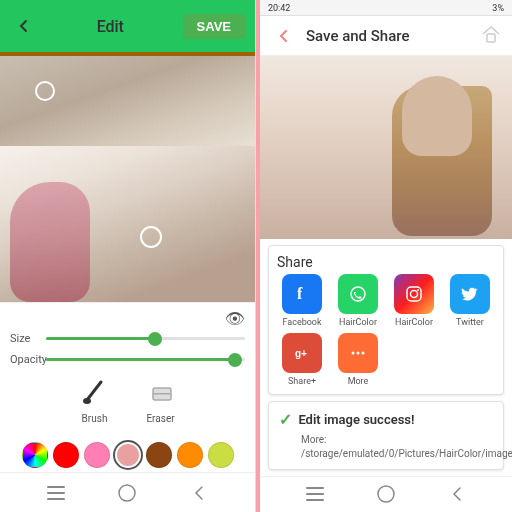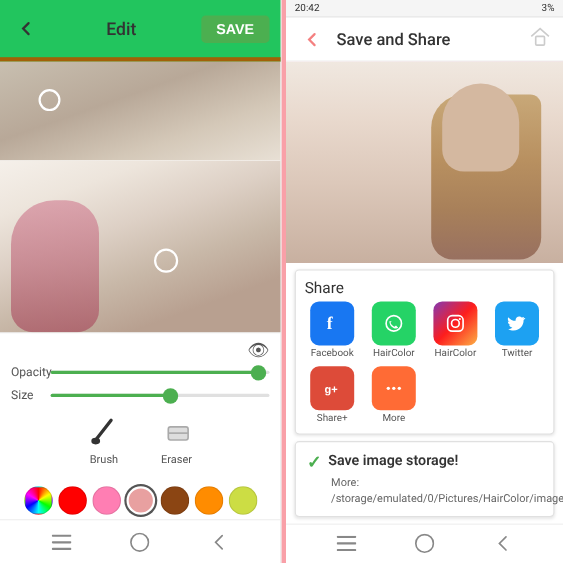--- a/index.html
+++ b/index.html
@@ -452,32 +452,32 @@
     </div>
   </div>
 
   <div class="tools-section">
 
     <div class="eye-icon-row">
       <span style="font-size:16px; color:#555; cursor:pointer;">👁</span>
     </div>
 
     <div class="slider-row">
+      <span class="slider-label">Size</span>
+      <div class="slider-track">
+        <div class="slider-fill-green" style="width:55%;"></div>
+        <div class="slider-thumb" style="left:calc(55% - 7px);"></div>
+      </div>
+    </div>
+
+    <div class="slider-row">
       <span class="slider-label">Opacity</span>
       <div class="slider-track">
         <div class="slider-fill-green" style="width:95%;"></div>
         <div class="slider-thumb" style="left:calc(95% - 7px);"></div>
-      </div>
-    </div>
-
-    <div class="slider-row">
-      <span class="slider-label">Size</span>
-      <div class="slider-track">
-        <div class="slider-fill-green" style="width:55%;"></div>
-        <div class="slider-thumb" style="left:calc(55% - 7px);"></div>
       </div>
     </div>
 
     <div class="tools-row">
       <div class="tool-item">
         <div class="tool-icon">
           <svg width="32" height="32" viewBox="0 0 32 32">
             <path d="M8 24 L22 6" stroke="#333" stroke-width="3" stroke-linecap="round"></path>
             <ellipse cx="8" cy="25" rx="4" ry="3" fill="#333"></ellipse>
           </svg>
@@ -620,21 +620,21 @@
         </div>
         <span class="share-icon-label">More</span>
       </div>
 
     </div>
   </div>
 
   <div class="success-section">
     <div class="success-header">
       <span class="check-icon">✓</span>
-      <span class="success-title">Save image storage!</span>
+      <span class="success-title">Edit image success!</span>
     </div>
     <div class="success-path">
       <span>More:</span>
       <span>/storage/emulated/0/Pictures/HairColor/image_1561556535981.png</span>
     </div>
   </div>
 
   <div class="bottom-nav" style="margin-top:auto;">
     <div class="nav-icon">
       <svg width="18" height="14" viewBox="0 0 18 14">

